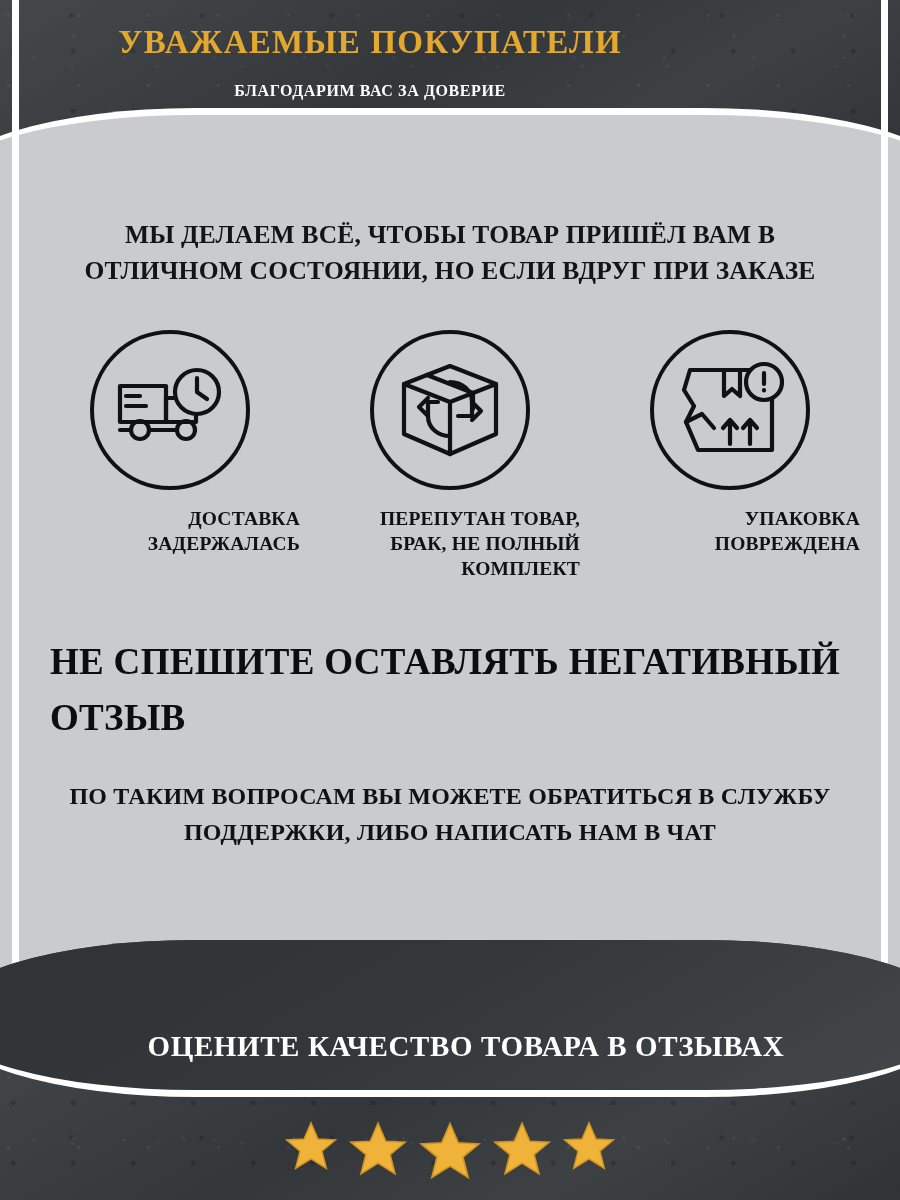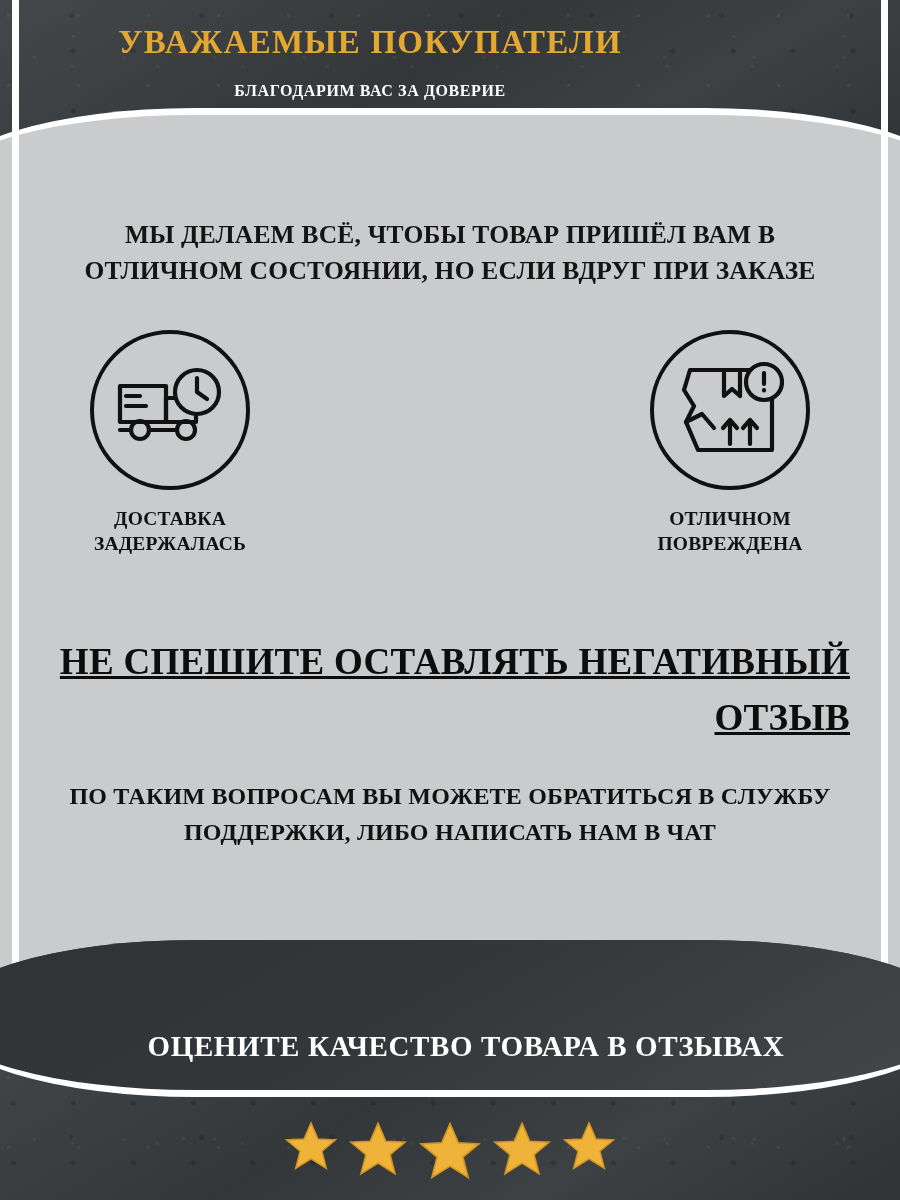--- a/index.html
+++ b/index.html
@@ -132,40 +132,39 @@
     border: 4px solid #111111;
     border-radius: 50%;
     display: flex;
     align-items: center;
     justify-content: center;
     box-sizing: border-box;
     background: transparent;
   }
   .icon-caption {
     margin-top: 16px;
-    text-align: center;
+    text-align: right;
     color: #111111;
     font-size: 19.5px;
     font-weight: bold;
     line-height: 25px;
     letter-spacing: 0.2px;
   }
 
   .headline {
     position: absolute;
     top: 634px;
     left: 50px;
     width: 800px;
-    text-align: right;
+    text-align: left;
     color: #0d0d0d;
     font-size: 37px;
     font-weight: bold;
     line-height: 56px;
     letter-spacing: 0.3px;
-    text-decoration: underline;
   }
 
   .support {
     position: absolute;
     top: 778px;
     left: 45px;
     width: 810px;
     text-align: center;
     color: #111111;
     font-size: 24px;
@@ -228,35 +227,50 @@
           <circle cx="72" cy="66" r="9"></circle>
           <path d="M35 66 h28 M6 66 h11"></path>
           <path d="M12 32 h14 M12 42 h20"></path>
           <circle cx="83" cy="28" r="22" fill="#c9cbcc"></circle>
           <path d="M83 14 v14 l10 7"></path>
         </svg>
       </div>
       <div class="icon-caption">ДОСТАВКА ЗАДЕРЖАЛАСЬ</div>
     </div>
 
+    <div class="icon-col">
+      <div class="icon-circle">
+        <svg width="112" height="104" viewBox="0 0 112 104" fill="none" stroke="#111" stroke-width="4.2" stroke-linecap="round" stroke-linejoin="round">
+          <path d="M56 8 L102 26 L56 44 L10 26 Z"></path>
+          <path d="M10 26 v50 l46 20 V44"></path>
+          <path d="M102 26 v50 L56 96"></path>
+          <path d="M33 17 L79 35 v16"></path>
+          <path d="M44 44 h-10 v14 l-9-9 9-9"></path>
+          <path d="M64 58 h14 v-14 l9 9 -9 9"></path>
+          <path d="M34 58 c0 12 10 20 22 20"></path>
+          <path d="M78 44 c0 -12 -10 -20 -22 -20"></path>
+        </svg>
+      </div>
+      <div class="icon-caption">ПЕРЕПУТАН ТОВАР, БРАК, НЕ ПОЛНЫЙ КОМПЛЕКТ</div>
+    </div>
 
     <div class="icon-col">
       <div class="icon-circle">
         <svg width="108" height="100" viewBox="0 0 108 100" fill="none" stroke="#111" stroke-width="4.2" stroke-linecap="round" stroke-linejoin="round">
           <path d="M14 10 L96 10 L96 90 L22 90 L10 62 L18 46 L8 30 Z"></path>
           <path d="M48 10 v26 l8 -7 8 7 V10"></path>
           <path d="M10 62 L26 54 L38 68"></path>
           <path d="M54 84 V60 M54 60 l-7 8 M54 60 l7 8"></path>
           <path d="M74 84 V60 M74 60 l-7 8 M74 60 l7 8"></path>
           <circle cx="88" cy="22" r="18" fill="#c9cbcc"></circle>
           <path d="M88 13 v11"></path>
           <path d="M88 30 v0.5"></path>
         </svg>
       </div>
-      <div class="icon-caption">ОТЛИЧНОМ ПОВРЕЖДЕНА</div>
+      <div class="icon-caption">УПАКОВКА ПОВРЕЖДЕНА</div>
     </div>
 
   </div>
 
   <div class="headline">НЕ СПЕШИТЕ ОСТАВЛЯТЬ НЕГАТИВНЫЙ ОТЗЫВ</div>
 
   <div class="support">ПО ТАКИМ ВОПРОСАМ ВЫ МОЖЕТЕ ОБРАТИТЬСЯ В СЛУЖБУ ПОДДЕРЖКИ, ЛИБО НАПИСАТЬ НАМ В ЧАТ</div>
 
   <div class="band band-bottom"></div>
   <div class="curve curve-bottom-outer"></div>

